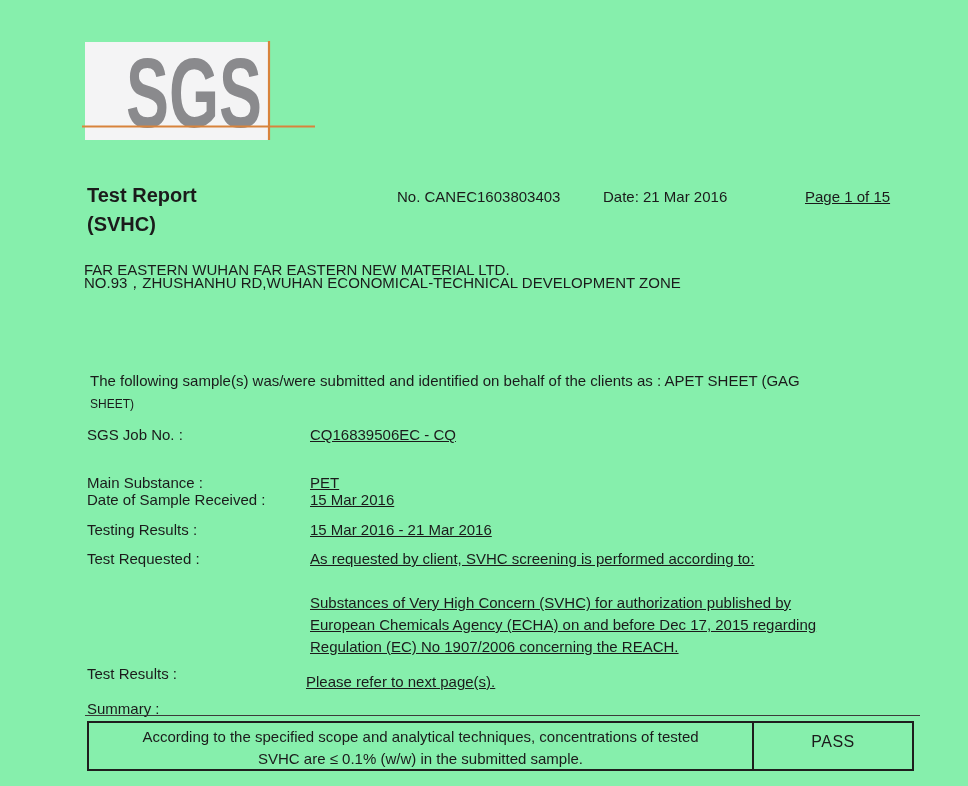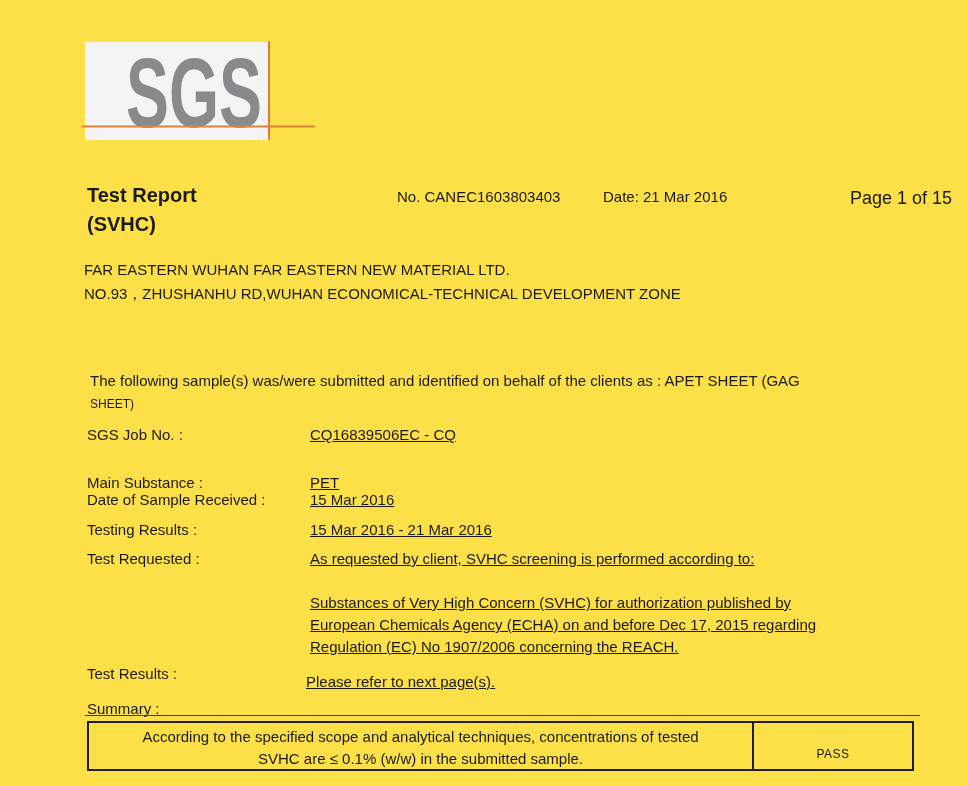--- a/index.html
+++ b/index.html
@@ -1,33 +1,33 @@
 <!DOCTYPE html>
 <html><head>
 <meta charset="utf-8">
 <style>
   html,body { margin:0; padding:0; background:#ffffff; }
   .page {
     position:relative; width:968px; height:786px; overflow:hidden;
-    background:#fde047; color:#1b1b1b;
+    background:#86efac; color:#1b1b1b;
     font-family:"Liberation Sans","DejaVu Sans",sans-serif;
     -webkit-font-smoothing:antialiased;
   }
   .abs { position:absolute; white-space:nowrap; }
 
   
   .report-title   { left:87px;  top:184px; font-size:20px; font-weight:bold; }
   .report-sub     { left:87px;  top:213px; font-size:20px; font-weight:bold; }
   .report-no      { left:352px; top:188px; font-size:15px;margin-left:45px; }
   .report-date    { left:603px; top:188px; font-size:15px; }
-  .report-page    { left:850px; top:188px; font-size:18px; }
+  .report-page    { left:805px; top:188px; font-size:15px;text-decoration:underline; }
 
   
   .client-name    { left:84px; top:261px; font-size:15px; }
-  .client-addr    { left:84px; top:285px; font-size:15px; }
+  .client-addr    { left:84px; top:274px; font-size:15px; }
 
   
   .intro-1        { left:90px; top:372px; font-size:15px; }
   .intro-2        { left:90px; top:397px; font-size:12px; }
 
   
   .flabel { left:87px;  font-size:15px; }
   .fvalue { left:310px; font-size:15px;text-decoration:underline; }
   .y-job  { top:426px; }
   .y-sub  { top:458px;margin-top:16px; }
@@ -50,22 +50,22 @@
     position:absolute; left:87px; top:721px; width:827px; height:50px;
     border:2px solid #1e1e1e; box-sizing:border-box; display:flex;
   }
   .summary-left {
     flex:1 1 auto; border-right:2px solid #1e1e1e; box-sizing:border-box;
     padding:3px 8px 0 8px; font-size:15px; line-height:22px; white-space:nowrap;
     overflow:hidden;
     text-align:center;
   }
   .summary-right {
-    width:158px; flex:0 0 auto; text-align:center; padding-top:24px;
-    font-size:12px; letter-spacing:0.5px;
+    width:158px; flex:0 0 auto; text-align:center; padding-top:10px;
+    font-size:16px; letter-spacing:0.5px;
   }
 </style>
 </head>
 <body>
 
 <div class="page">
 
   <svg class="abs" style="left:70px; top:30px;" width="252" height="115" xmlns="http://www.w3.org/2000/svg">
     <rect x="15" y="12" width="185" height="98" fill="#f4f4f5"></rect>
     <text x="56" y="97" font-size="99" font-weight="bold" fill="#8a8a8d" textLength="136" lengthAdjust="spacingAndGlyphs" font-family="Liberation Sans, DejaVu Sans, sans-serif">SGS</text>

